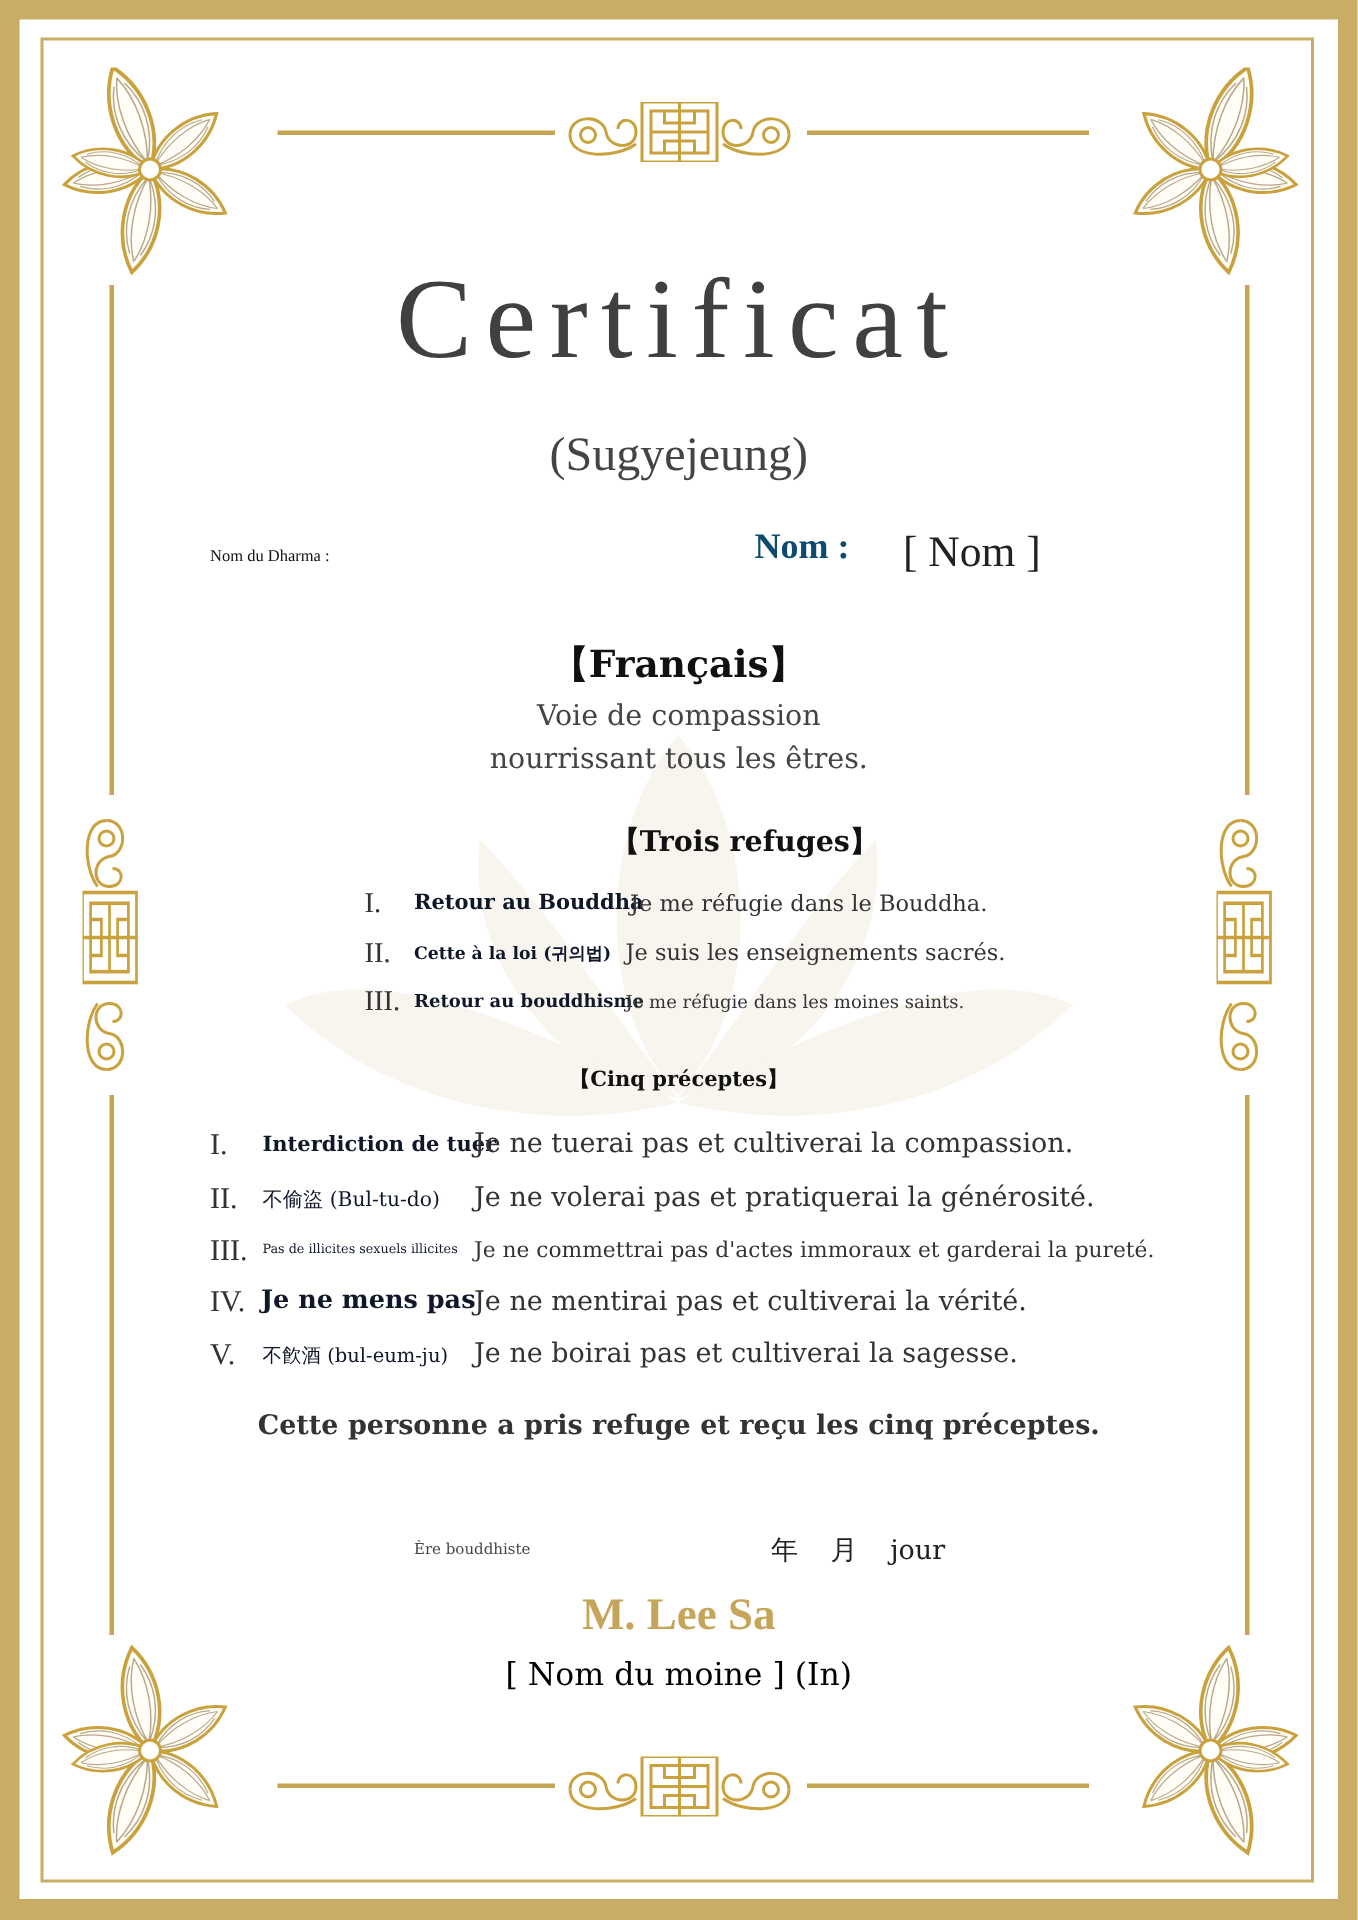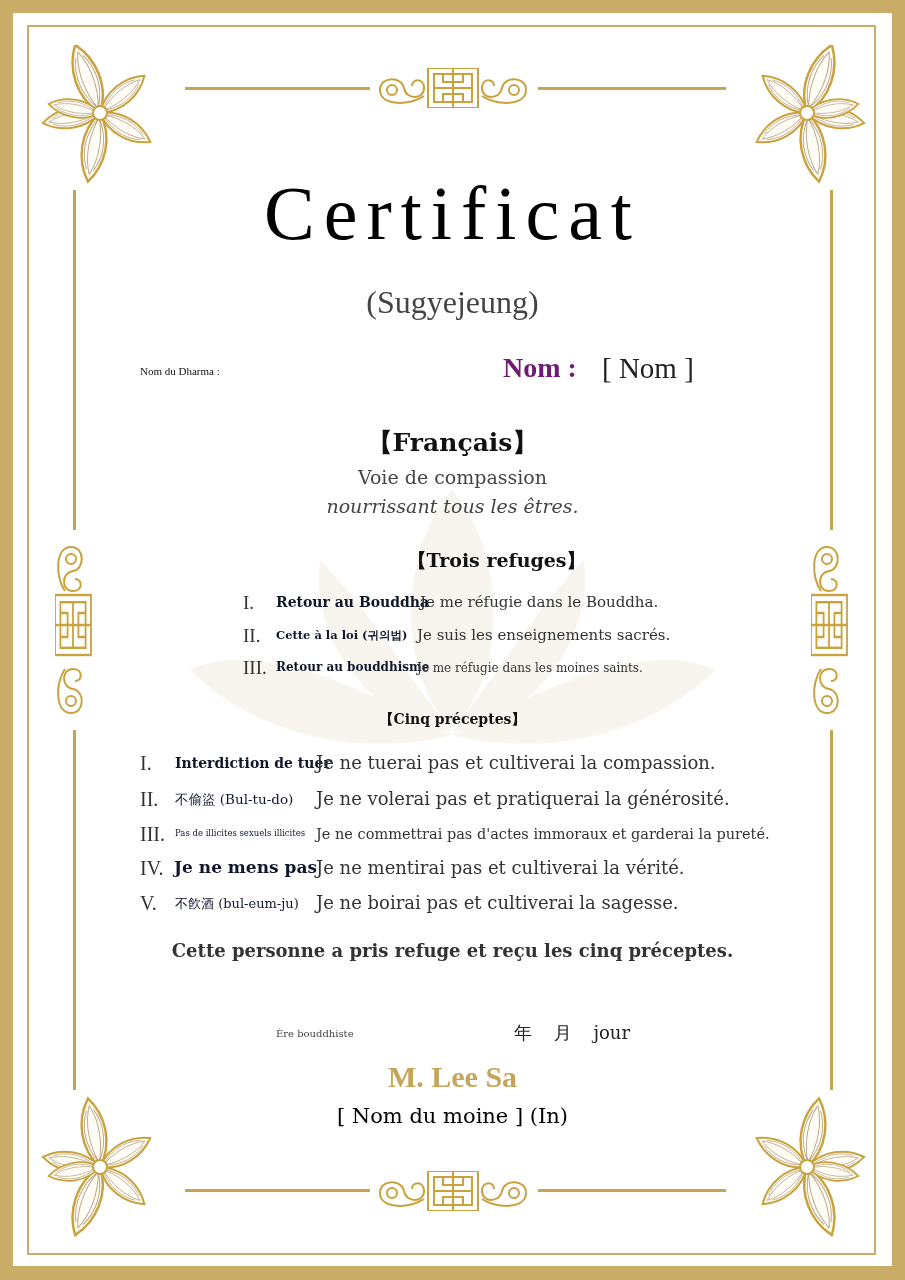--- a/index.html
+++ b/index.html
@@ -21,35 +21,35 @@
       position: absolute; left: 170px; top: 470px; width: 565px; height: 300px;
     }
     .hline { position: absolute; height: 3px; background: #c6a552; }
     .vline { position: absolute; width: 3px; background: #c6a552; }
     .corner { position: absolute; width: 160px; height: 160px; }
     .knot-h { position: absolute; width: 150px; height: 40px; }
     .knot-v { position: absolute; width: 40px; height: 170px; }
 
     .txt { position: absolute; left: 0; width: 905px; text-align: center; white-space: nowrap; }
     .title {
-      top: 170px; font-size: 76px; color: #000000; letter-spacing: 9px;
+      top: 170px; font-size: 76px; color: #404040; letter-spacing: 9px;
       font-family: "Liberation Serif", serif;
     }
     .subtitle { top: 284px; font-size: 32px; color: #444; font-family: "Liberation Serif", serif; }
 
     .names { position: absolute; top: 352px; left: 0; width: 905px; height: 40px; }
     .names .dh-label { position: absolute; left: 140px; top: 13px; font-size: 11px; color: #111; font-family: "Liberation Serif", serif; }
     .names .dh-value { position: absolute; left: 245px; top: 0; font-size: 29px; color: #222; font-family: "Liberation Serif", serif; }
-    .names .nm-label { position: absolute; left: 503px; top: 0; font-size: 28px; color: #701a75; font-family: "Liberation Serif", serif; font-weight: bold; }
+    .names .nm-label { position: absolute; left: 503px; top: 0; font-size: 24px; color: #0c4a6e; font-family: "Liberation Serif", serif; font-weight: bold; }
     .names .nm-value { position: absolute; left: 602px; top: 0; font-size: 29px; color: #222; font-family: "Liberation Serif", serif; }
 
     .sec-head { font-weight: bold; color: #111; }
     .h-fr { top: 426px; font-size: 25px; }
     .motto1 { top: 466px; font-size: 19px; color: #444; }
-    .motto2 { top: 495px; font-size: 19px; color: #444; font-style: italic; }
+    .motto2 { top: 495px; font-size: 19px; color: #444; }
     .h-refuges { top: 548px; font-size: 19px; margin-left: 44px; }
 
     .row { position: absolute; white-space: nowrap; color: #333; }
     .row .num { position: absolute; left: 0; font-family: "Liberation Serif", serif; }
     .row .lab { position: absolute; font-weight: bold; color: #0f172a; }
     .row .desc { position: absolute; }
 
     .h-precepts { top: 711px; font-size: 14px; }
 
     .closing { top: 940px; font-size: 18px; font-weight: bold; color: #333; }

